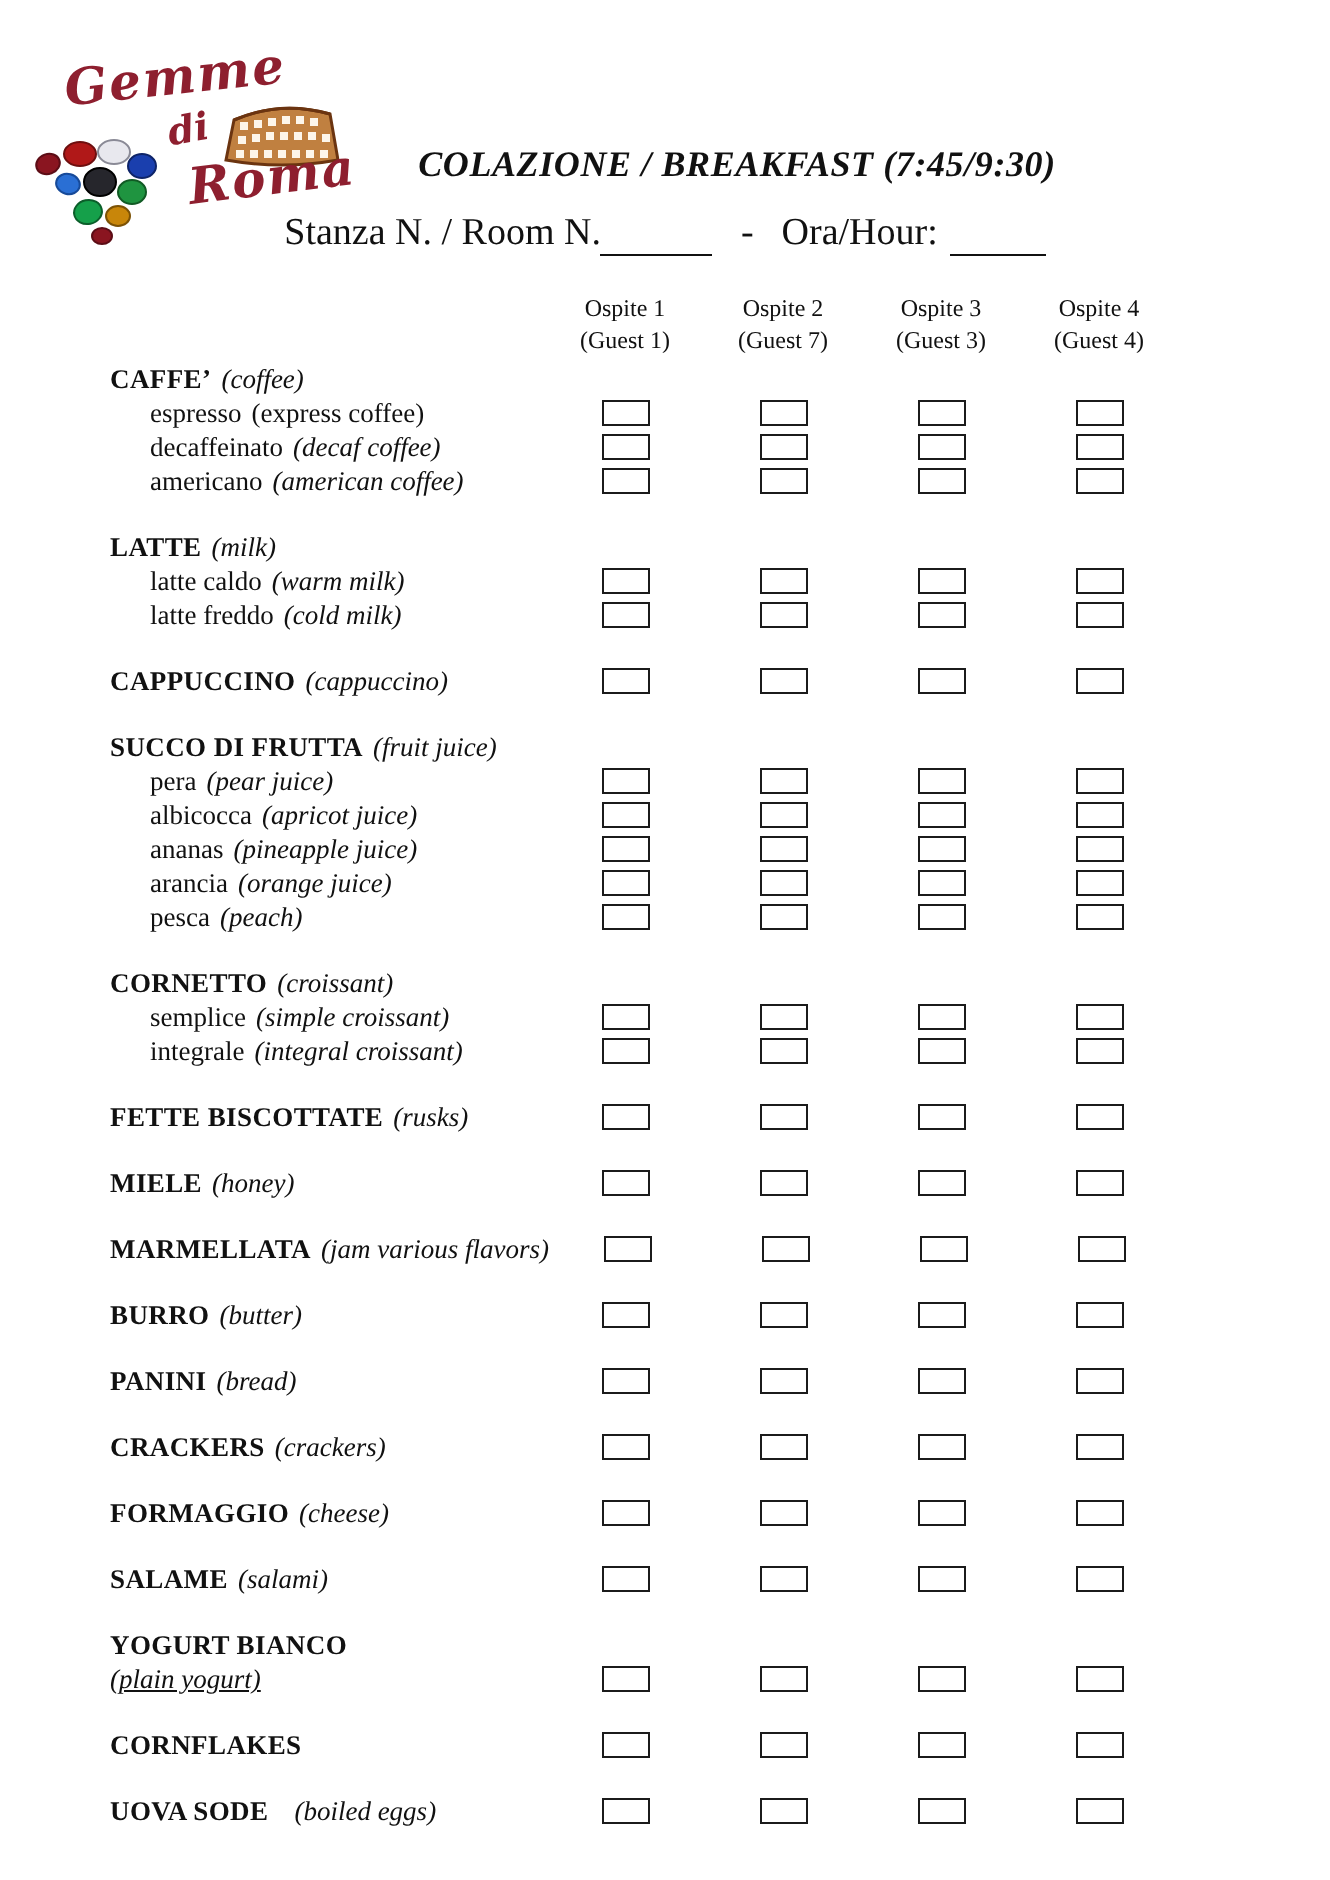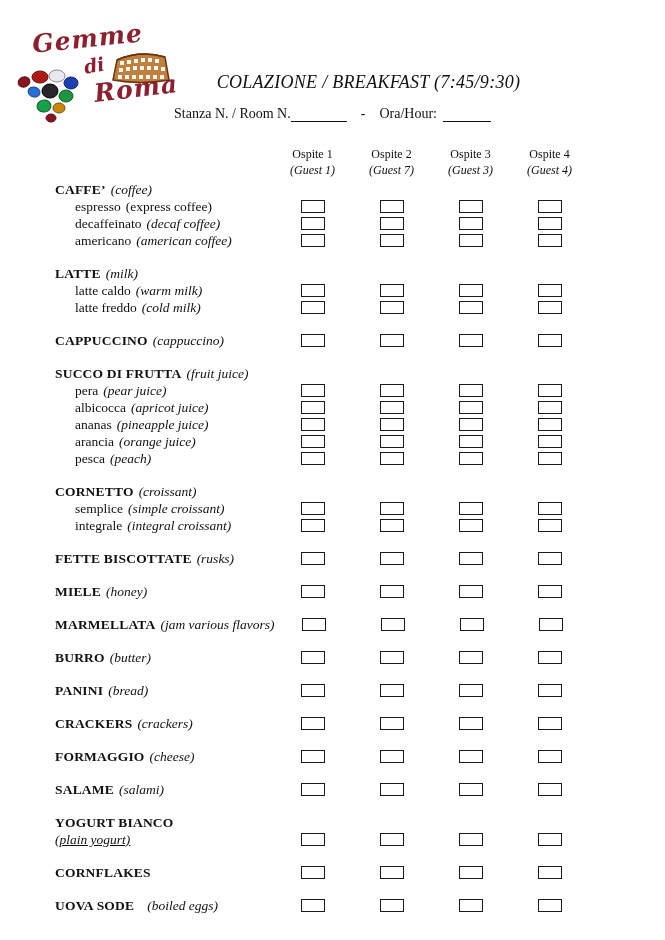--- a/index.html
+++ b/index.html
@@ -18,36 +18,36 @@
   .logo-gemme { left:26px; top:6px;  font-size:25px; transform:rotate(-6deg); letter-spacing:1px; }
   .logo-di    { left:78px; top:36px; font-size:19px; transform:rotate(-10deg); }
   .logo-roma  { left:88px; top:56px; font-size:25px; transform:rotate(-7deg); letter-spacing:1px; }
   .colosseum  { position:absolute; left:104px; top:28px; }
   .gems       { position:absolute; left:4px;  top:46px; }
 
   
   .title {
     position:absolute; top:72px; left:0; width:100%;
     padding-left:72px; text-align:center;
-    font-size:18px; font-weight:normal; font-style:italic;
+    font-size:18px; font-weight:bold; font-style:italic;
     letter-spacing:.3px;
   }
   .room-line {
     position:absolute; top:106px; left:0; width:100%;
-    text-align:center; font-size:14px;
+    text-align:center; font-size:19px;
   }
   .blank { display:inline-block; border-bottom:1.4px solid #111; height:15px; vertical-align:bottom; }
   .blank.room { width:56px; }
   .blank.hour { width:48px; margin-left:6px; }
   .sep { display:inline-block; margin:0 14px; }
 
   
   .guest-header { position:absolute; top:146px; left:273px; width:316px; display:flex; }
   .guest-col { width:79px; text-align:center; font-size:12px; line-height:16px; }
-  .guest-sub { font-style:italic; }
+  .guest-sub { }
 
   
   .menu { position:absolute; top:181px; left:0; width:531px; }
   .section { margin-top:16px; }
   .section:first-child { margin-top:0; }
   .row { display:flex; align-items:center; height:17px; }
   .label { flex:0 0 273px; padding-left:55px; font-size:13.5px; white-space:nowrap; line-height:17px; }
   .row.item .label { padding-left:75px; }
   .sec-title { font-weight:bold; letter-spacing:.2px; }
   .note { font-style:italic; margin-left:5px; }

